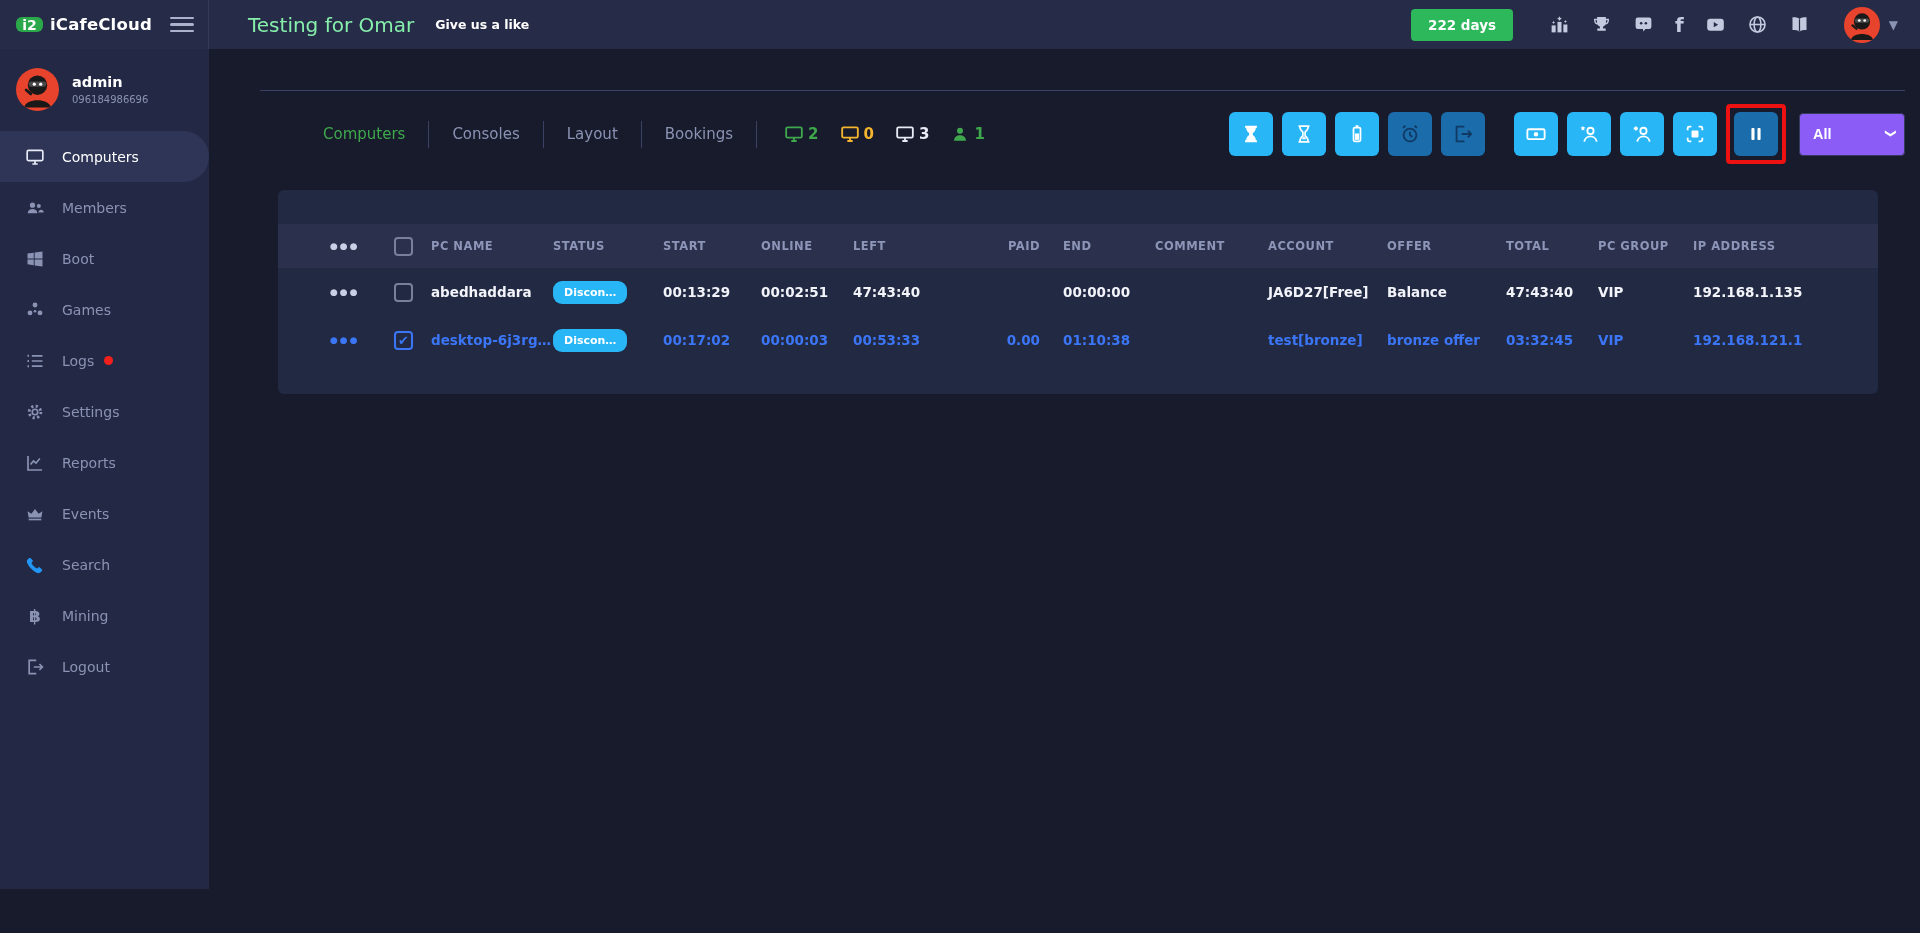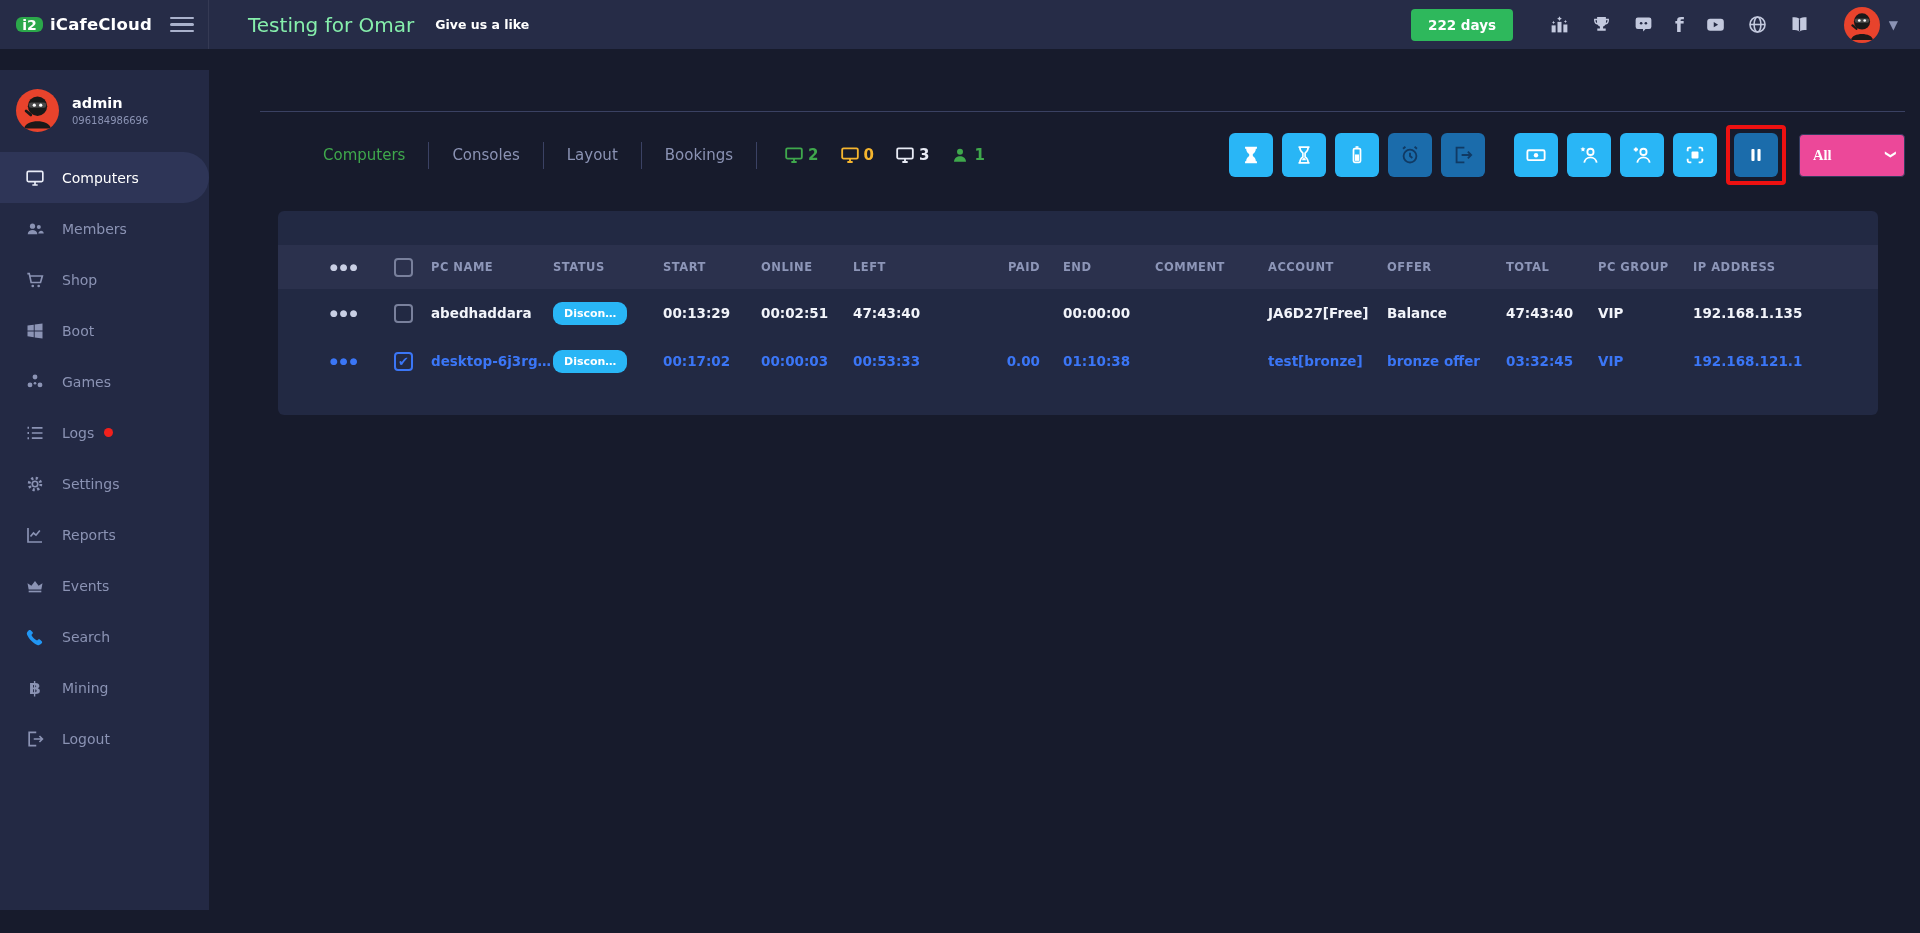--- a/index.html
+++ b/index.html
@@ -23,21 +23,21 @@
     padding:8px 17px; border-radius:4px; margin-right:36px; cursor:pointer; }
   .tb-icons { display:flex; align-items:center; gap:21px; color:#c3c9de; }
   .tb-icons svg { width:21px; height:21px; display:block; }
   .fb-glyph { font-size:20px; font-weight:bold; color:#c3c9de; line-height:1; }
   .user-chip { display:flex; align-items:center; margin-left:34px; cursor:pointer; }
   .avatar { border-radius:50%; background:#e8432c; overflow:hidden; display:block; }
   .avatar.small { width:36px; height:36px; }
   .chev { color:#8b93b4; font-size:12px; margin-left:9px; }
 
   
-  .layout { display:flex; height:840px;margin-top:21px; }
+  .layout { display:flex; height:840px; }
   .sidebar { width:209px; flex:0 0 auto; background:#232944; height:100%; }
   .user-block { display:flex; align-items:center; padding:19px 16px 14px 16px; }
   .avatar.big { width:43px; height:43px; }
   .user-meta { margin-left:13px; }
   .user-name { font-size:14.5px; font-weight:bold; color:#fff; }
   .user-phone { font-size:10px; color:#8b93b4; margin-top:4px; }
   .menu { margin-top:6px; }
   .menu-item { height:51px; display:flex; align-items:center; padding-left:25px;
     color:#8b93b4; font-size:14px; cursor:pointer; }
   .menu-item svg { width:20px; height:20px; flex:0 0 auto; }
@@ -68,23 +68,23 @@
   .tbtn.dim { background:#1b6cab; }
   .tbtn.dim svg { color:rgba(9,28,56,.62); }
   .group-gap { margin-left:29px !important; }
   .hl-wrap { border:4px solid #ee1111; border-radius:4px; padding:4px; margin-left:9px;
     line-height:0; display:flex; }
   .hl-wrap .tbtn { margin-left:0; }
   .hl-wrap .tbtn svg { color:#fff; }
 
   .filter-wrap { position:relative; margin-left:13px; }
   .filter-select { appearance:none; -webkit-appearance:none; width:106px; height:43px;
-    background:#ec4899; border:1px solid #343b5e; border-radius:4px; color:#fff;
+    background:#8b5cf6; border:1px solid #343b5e; border-radius:4px; color:#fff;
     font-size:14.5px; font-weight:bold; padding:0 30px 0 13px; cursor:pointer;
-    font-family:Liberation Serif, serif; }
+    font-family:Liberation Sans, sans-serif; }
   .filter-wrap::after { content:"❮"; position:absolute; right:11px; top:14px; color:#fff;
     font-size:11px; transform:rotate(-90deg); pointer-events:none; }
 
   .search-box { display:flex; align-items:stretch; height:43px; margin-left:33px;
     border-radius:6px; overflow:hidden; }
   .search-icon-seg { width:45px; background:#252b48; display:flex; align-items:center;
     justify-content:center; color:#8b93b4; }
   .search-icon-seg svg { width:17px; height:17px; }
   .search-input { width:128px; border:none; outline:none; background:#2c3254; color:#cdd3e8;
     font-size:14px; padding:0 12px; font-family:"DejaVu Sans","Liberation Sans",sans-serif; }
@@ -219,28 +219,20 @@
       <div class="menu-item">
         <svg viewBox="0 0 24 24" fill="currentColor">
             <circle cx="9" cy="8.6" r="3.1"></circle>
             <circle cx="16.6" cy="9.6" r="2.4"></circle>
             <path d="M3.2 18.2c.2-3.4 3-5 5.8-5s5.6 1.6 5.8 5z"></path>
             <path d="M15.9 17.4c.4-2.2 2-3.3 3.4-3.3 1.7 0 3 1.3 3.2 3.3z"></path>
           </svg>
         <span class="mi-label">Members</span>
       </div>
       <div class="menu-item">
-        <svg viewBox="0 0 24 24" fill="none" stroke="currentColor" stroke-width="2">
-            <path d="M2.8 4.4h2.3L7.4 15h11.2l2.2-7.8H6.3"></path>
-            <circle cx="9.3" cy="19.2" r="1.6" fill="currentColor" stroke="none"></circle>
-            <circle cx="16.4" cy="19.2" r="1.6" fill="currentColor" stroke="none"></circle>
-          </svg>
-        <span class="mi-label">Shop</span>
-      </div>
-      <div class="menu-item">
         <svg viewBox="0 0 24 24" fill="currentColor">
             <path d="M3 5.5l7.5-1.1v6.9H3zM11.6 4.2L21 3v8.3h-9.4zM3 12.5h7.5v6.9L3 18.3zM11.6 12.5H21V21l-9.4-1.2z"></path>
           </svg>
         <span class="mi-label">Boot</span>
       </div>
       <div class="menu-item">
         <svg viewBox="0 0 24 24" fill="currentColor">
             <circle cx="12" cy="6" r="2.9"></circle>
             <circle cx="6" cy="15.5" r="2.9"></circle>
             <circle cx="18" cy="15.5" r="2.9"></circle>

